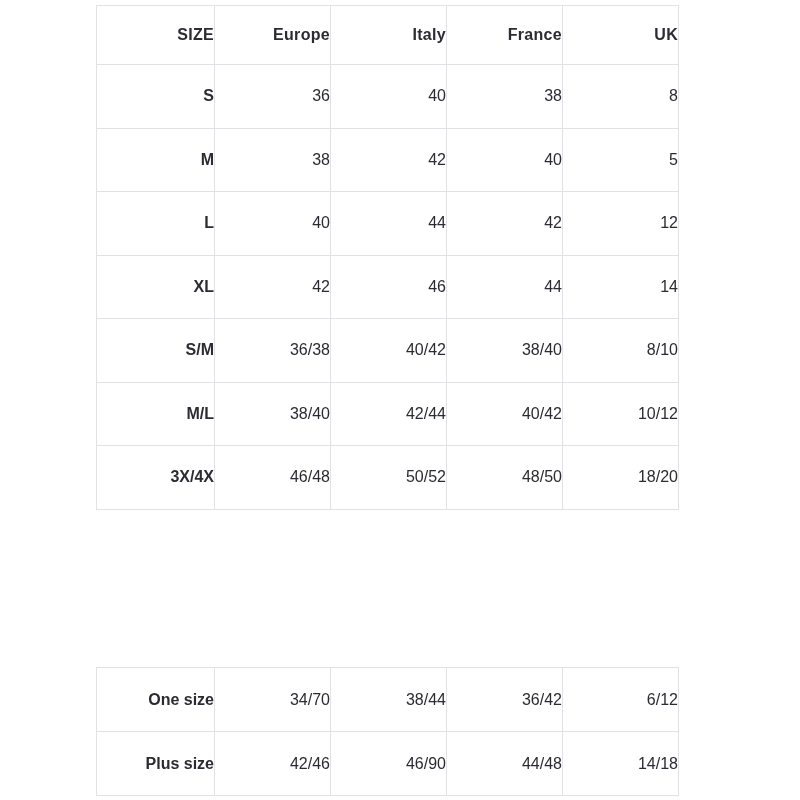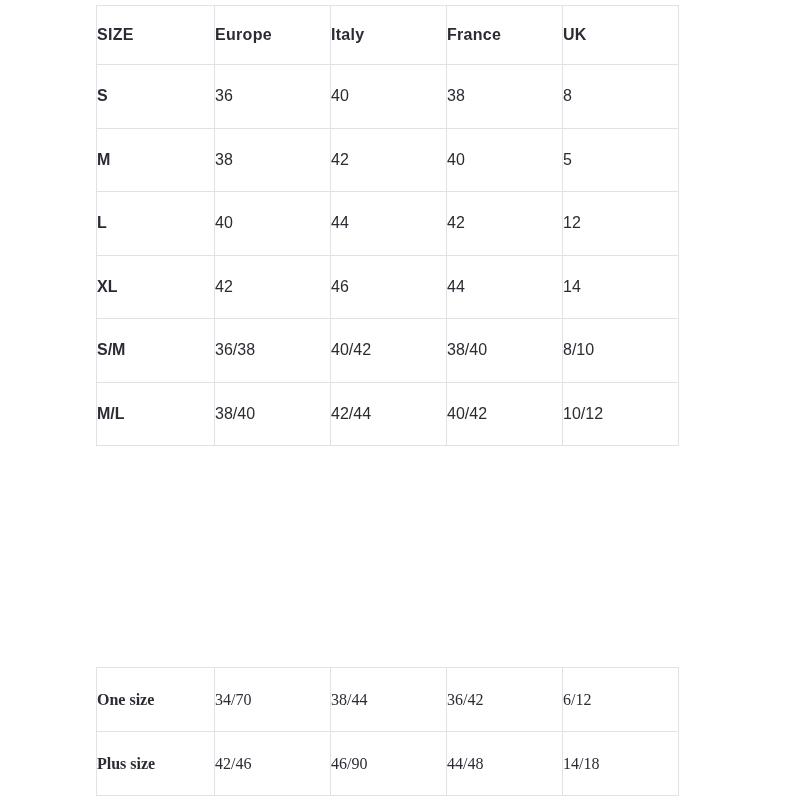--- a/index.html
+++ b/index.html
@@ -20,21 +20,21 @@
     height: 800px;
     box-sizing: border-box;
   }
   table.size-table {
     border-collapse: collapse;
     table-layout: fixed;
     border: 1px solid #e2e2e6;
   }
   table.size-table td {
     border: 1px solid #e2e2e6;
-    text-align: left;
+    text-align: right;
     vertical-align: middle;
     font-size: 16px;
     color: #2b2b33;
     padding: 0;
   }
   
   #main-table {
     position: absolute;
     left: 96px;
     top: 5px;
@@ -43,21 +43,21 @@
   #main-table td { height: 62.5px; }
   #main-table tr:first-child td { height: 58px; }
 
   
   #extra-table {
     position: absolute;
     left: 96px;
     top: 667px;
     width: 582px;
   }
-  #extra-table td { height: 63px; font-family: Liberation Serif, serif; }
+  #extra-table td { height: 63px; }
 
   .col-size   { width: 118px; }
   .col-europe { width: 116px; }
   .col-italy  { width: 116px; }
   .col-france { width: 116px; }
   .col-uk     { width: 116px; }
 
   .hdr {
     font-weight: bold;
     font-size: 16px;
@@ -129,20 +129,27 @@
         <td class="val">38/40</td>
         <td class="val">8/10</td>
       </tr>
       <tr>
         <td class="rowlabel">M/L</td>
         <td class="val">38/40</td>
         <td class="val">42/44</td>
         <td class="val">40/42</td>
         <td class="val">10/12</td>
       </tr>
+      <tr>
+        <td class="rowlabel">3X/4X</td>
+        <td class="val">46/48</td>
+        <td class="val">50/52</td>
+        <td class="val">48/50</td>
+        <td class="val">18/20</td>
+      </tr>
     </tbody>
   </table>
 
   <table class="size-table" id="extra-table">
     <colgroup>
       <col class="col-size">
         <col class="col-europe">
         <col class="col-italy">
         <col class="col-france">
         <col class="col-uk">

